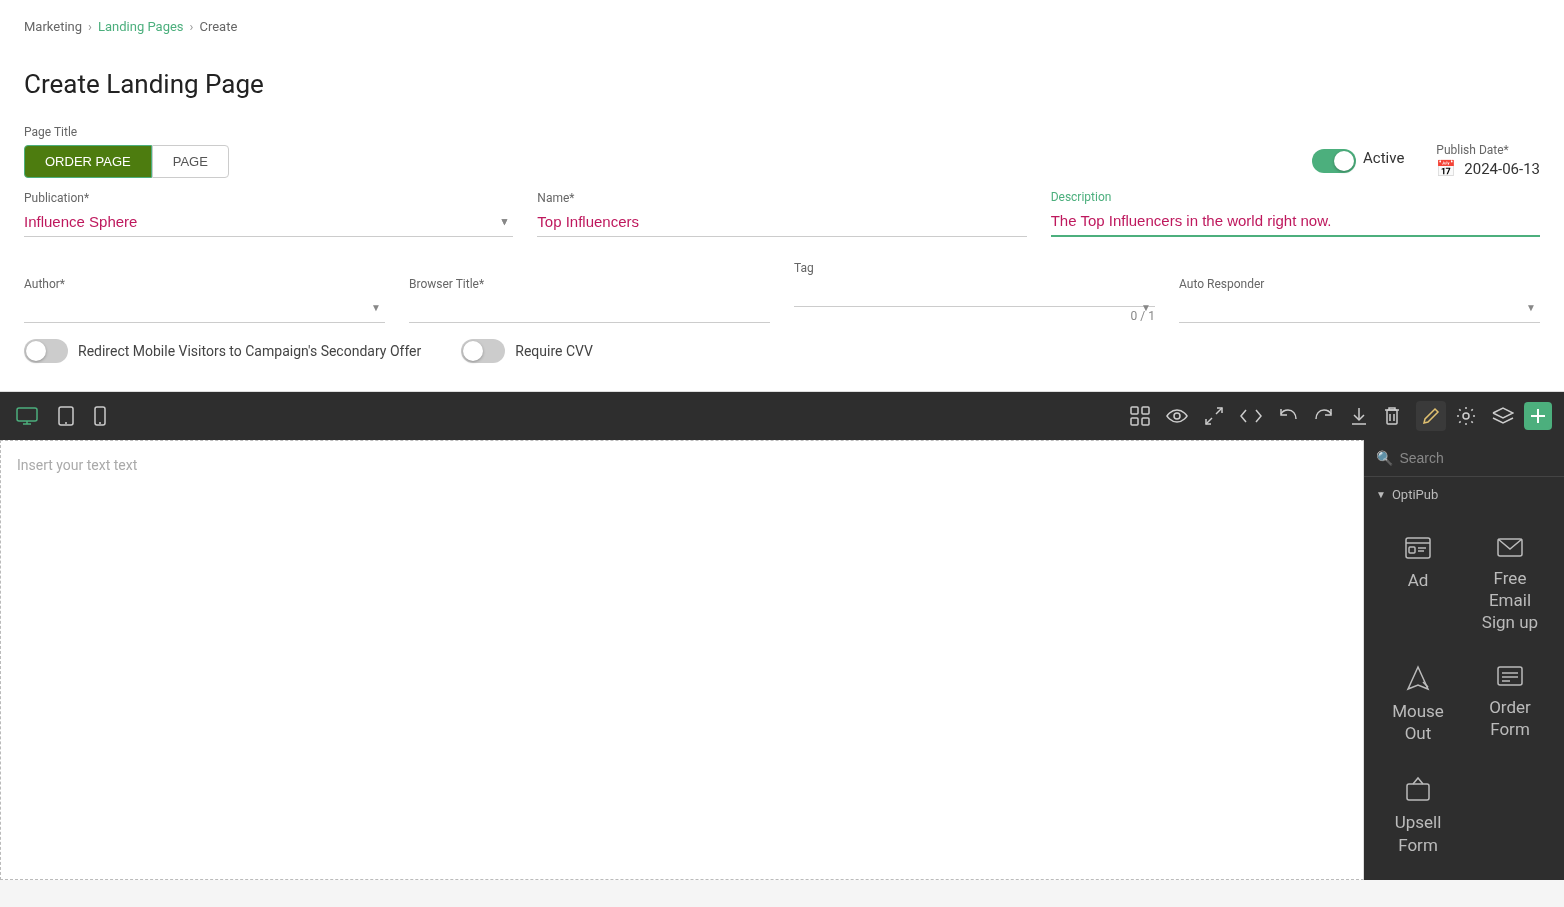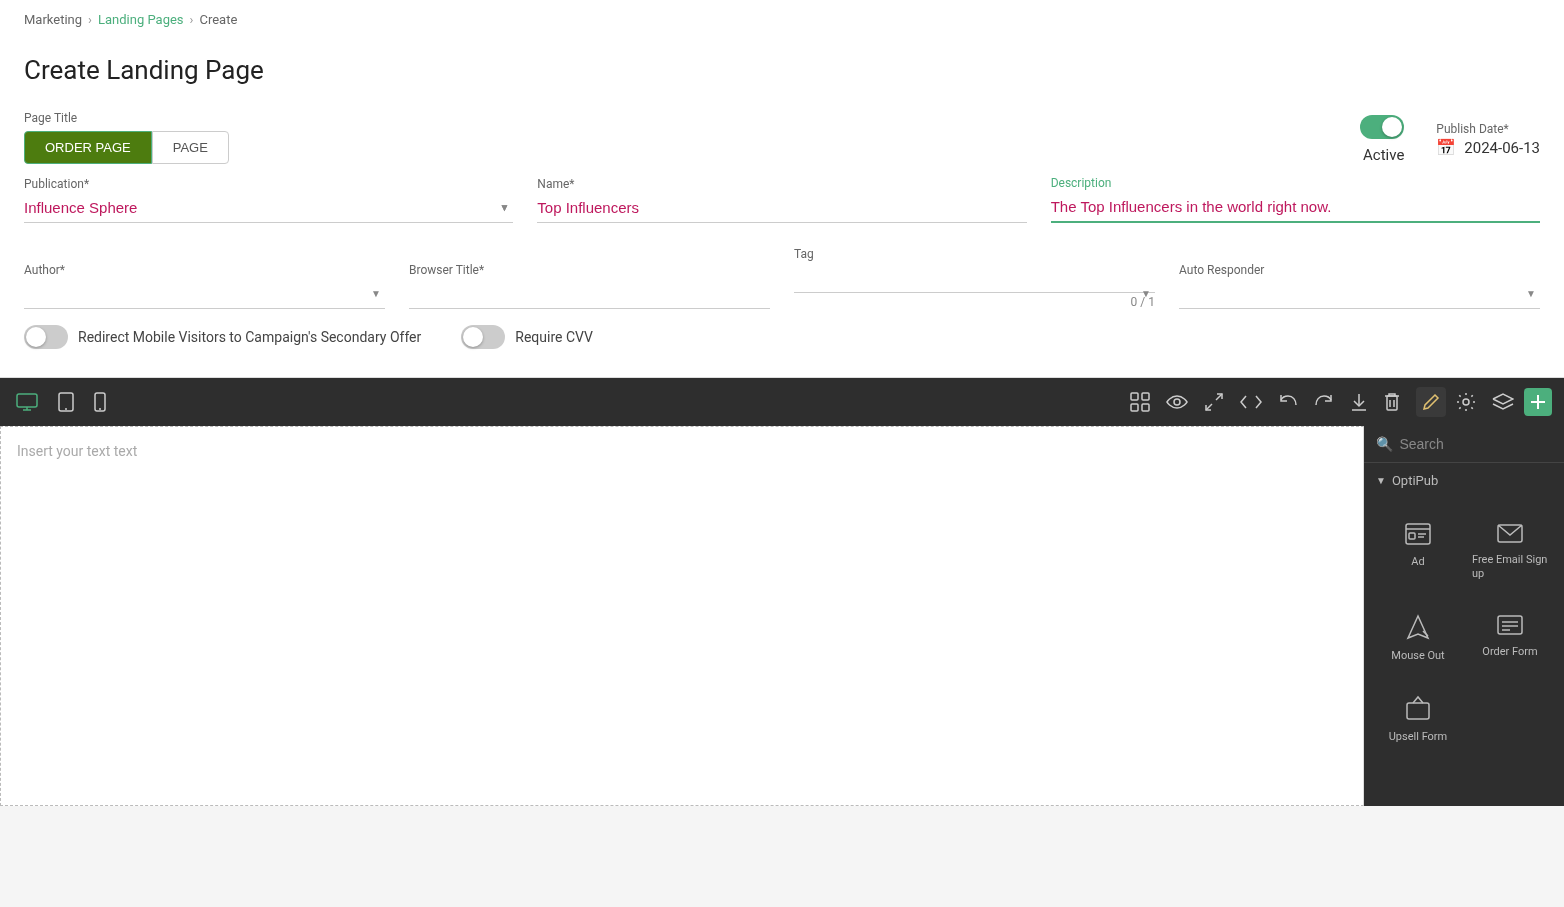--- a/index.html
+++ b/index.html
@@ -1,20 +1,20 @@
 <!DOCTYPE html>
 <html><head>
   <meta charset="utf-8">
   <style>
     * { box-sizing: border-box; margin: 0; padding: 0; }
     body { font-family: 'Roboto', Arial, sans-serif; font-size: 14px; background: #f5f5f5; color: #333; }
 
     .breadcrumb {
       display: flex; align-items: center; gap: 6px;
-      padding: 12px 24px; background: #fff; font-size: 13px; color: #666;
+      padding: 19px 24px; background: #fff; font-size: 13px; color: #666;
     }
     .breadcrumb a { color: #4caf7d; text-decoration: none; }
     .breadcrumb-sep { color: #999; }
 
     .page-header { padding: 16px 24px 0; background: #fff; }
     .page-title { font-size: 26px; font-weight: 400; color: #222; margin-bottom: 16px; }
 
     .form-section { background: #fff; padding: 0 24px 20px; }
     .page-type-label { font-size: 12px; color: #666; margin-bottom: 6px; }
     .btn-page-type {
@@ -22,21 +22,21 @@
       font-size: 13px; font-weight: 500; background: transparent;
     }
     .btn-page-type.active {
       background: #4d7c0f; color: #fff; border-color: #4caf7d;
     }
     .btn-page-type.inactive {
       background: #fff; color: #555; border-color: #ccc;
     }
     .btn-order { border-radius: 4px 0 0 4px; }
     .btn-promo { border-radius: 0 4px 4px 0; }
-    .toggle-wrap { display: flex; align-items: flex-end; gap: 7px; flex-direction: column; }
+    .toggle-wrap { display: flex; align-items: flex-start; gap: 7px; }
     .toggle {
       width: 44px; height: 24px; border-radius: 12px; background: #4caf7d;
       position: relative; cursor: pointer; display: inline-block;
     }
     .toggle-knob {
       width: 20px; height: 20px; border-radius: 50%; background: #fff;
       position: absolute; top: 2px; right: 2px;
       box-shadow: 0 1px 3px rgba(0,0,0,0.3);
     }
     .active-label { font-size: 15px; color: #333; }
@@ -141,21 +141,21 @@
 
     .sidebar-grid {
       display: grid; grid-template-columns: 1fr 1fr; gap: 0;
       padding: 8px;
     }
     .sidebar-widget {
       display: flex; flex-direction: column; align-items: center;
       padding: 16px 8px; cursor: pointer; border-radius: 4px;
       gap: 6px;
     }
-    .sidebar-widget-label { font-size: 11px; color: #bbb; text-align: left; line-height: 1.3; }
+    .sidebar-widget-label { font-size: 17px; color: #bbb; text-align: center; line-height: 1.3; }
 
     .publish-date-group {
       display: flex; flex-direction: column; gap: 2px;
     }
   </style>
 </head>
 <body>
 
 <div class="breadcrumb">
   <span style="color:#666; cursor:pointer;">Marketing</span>

